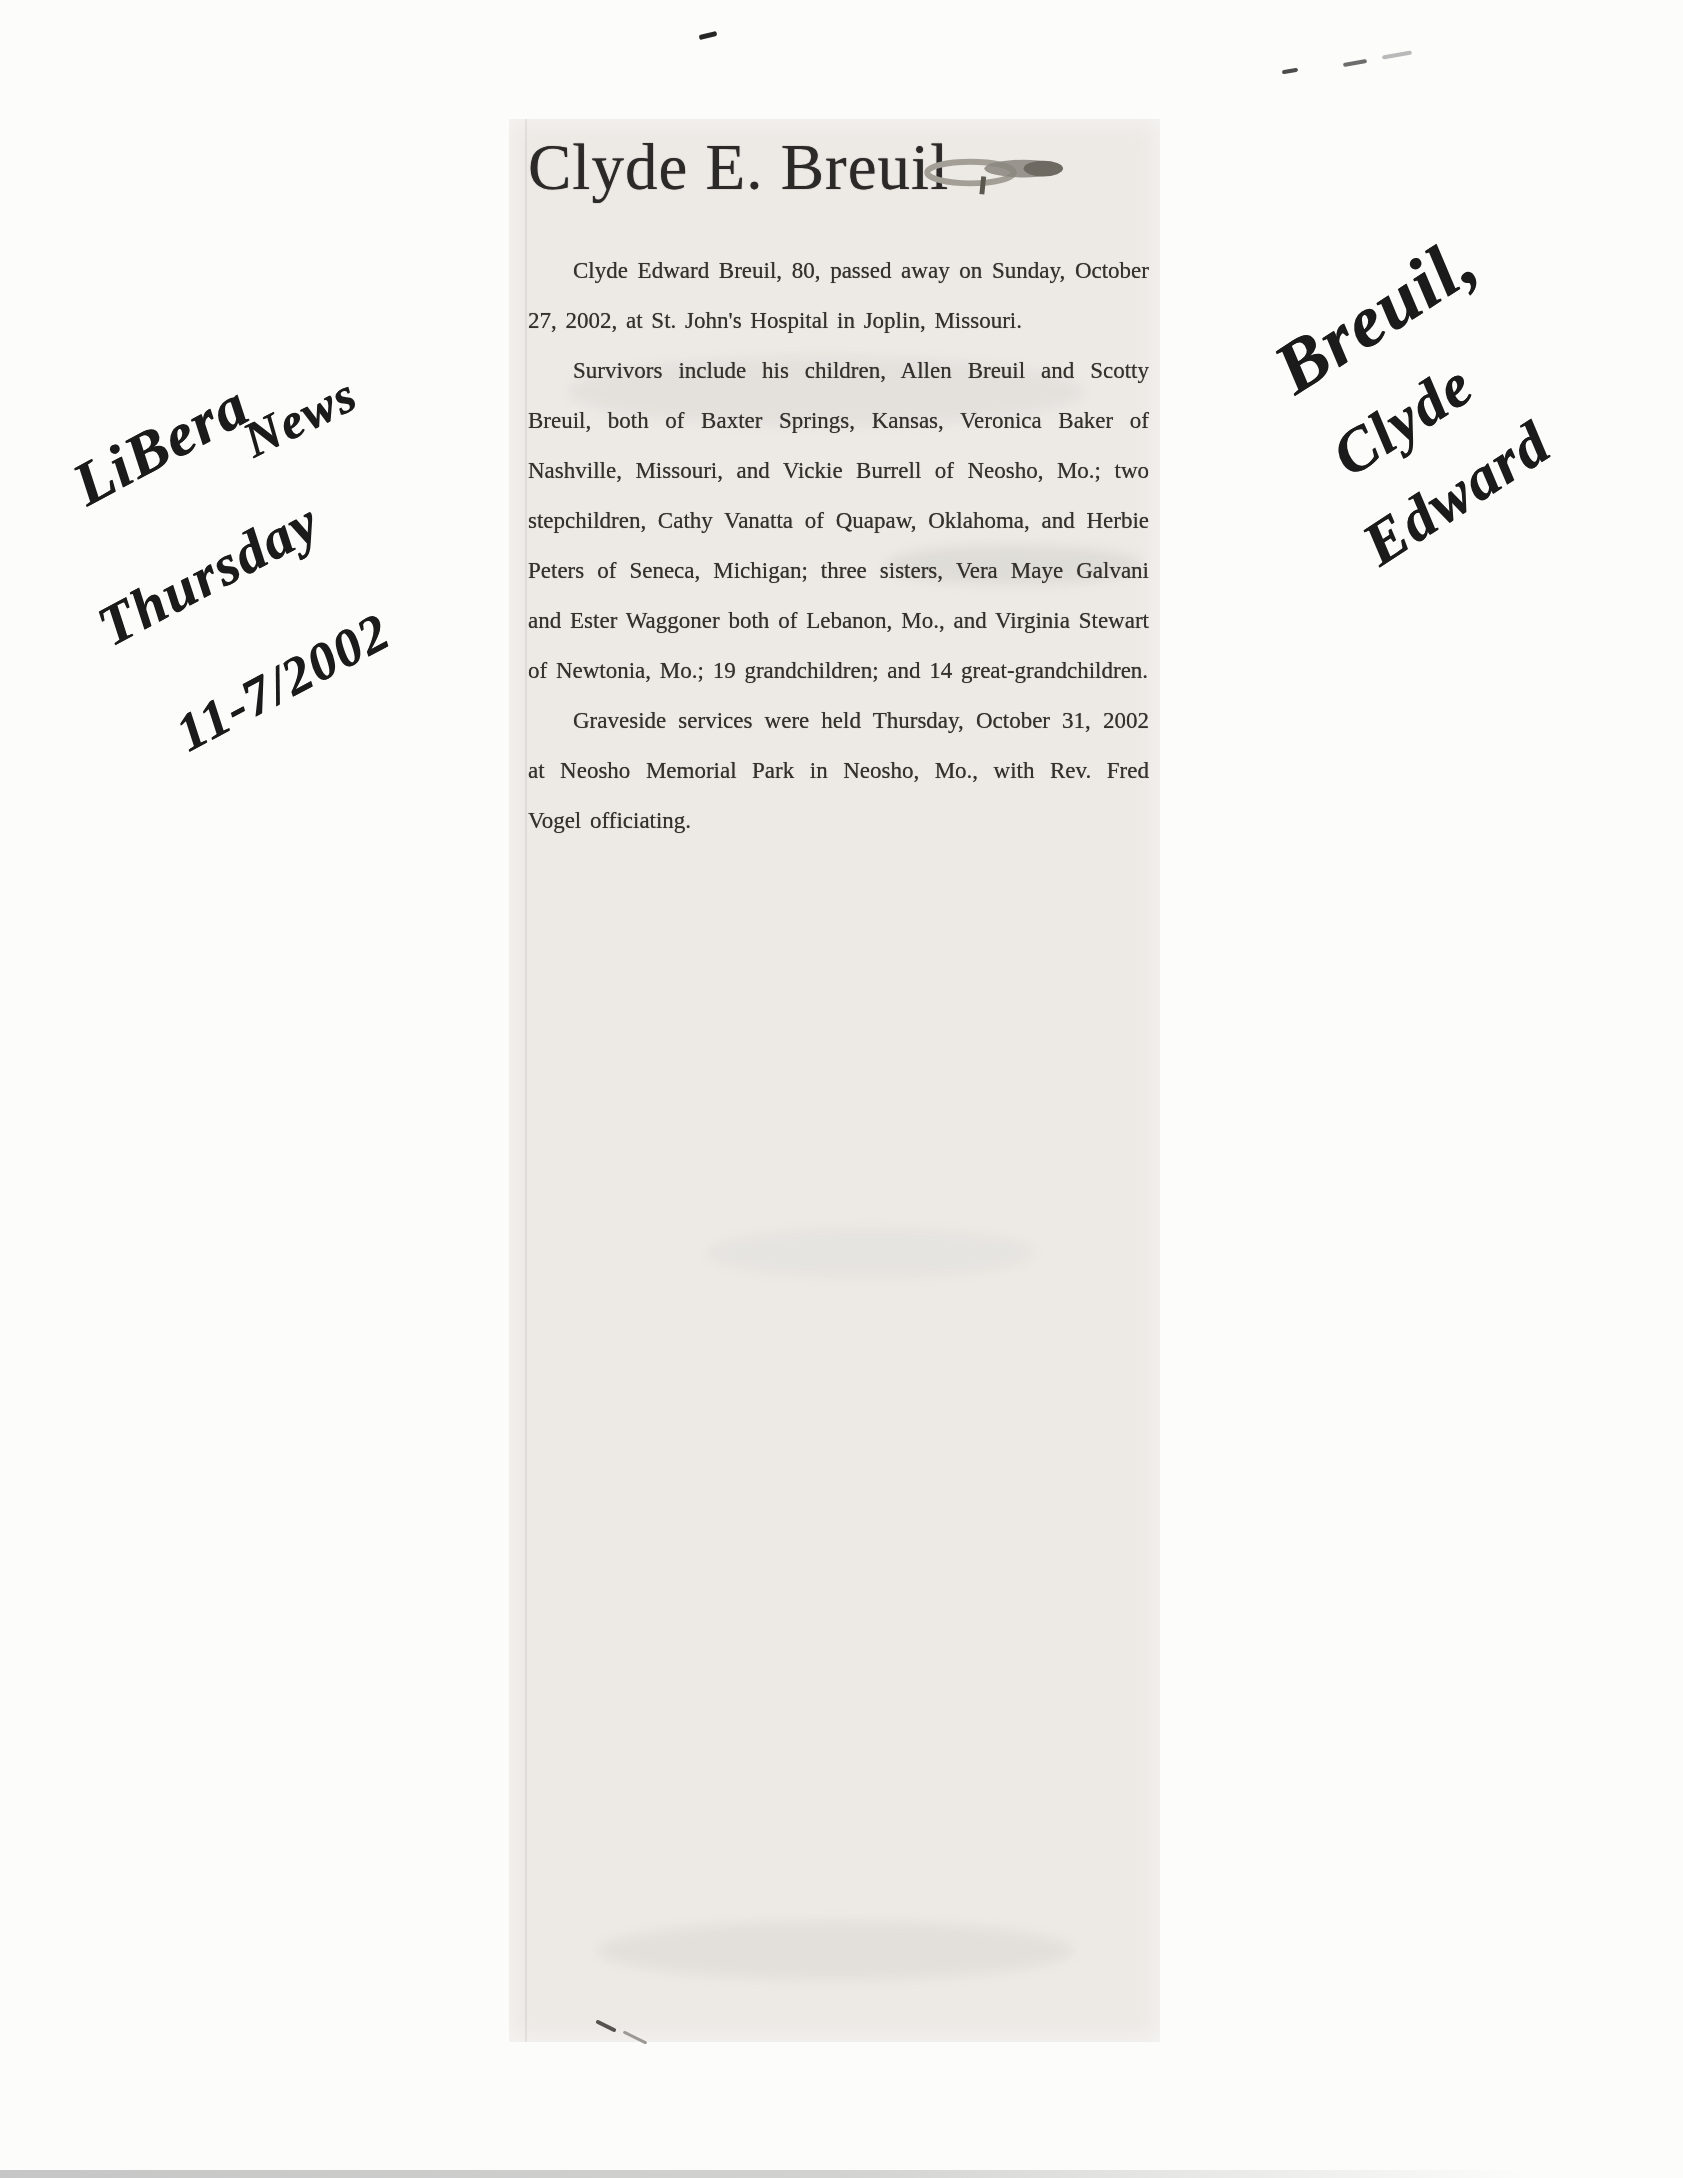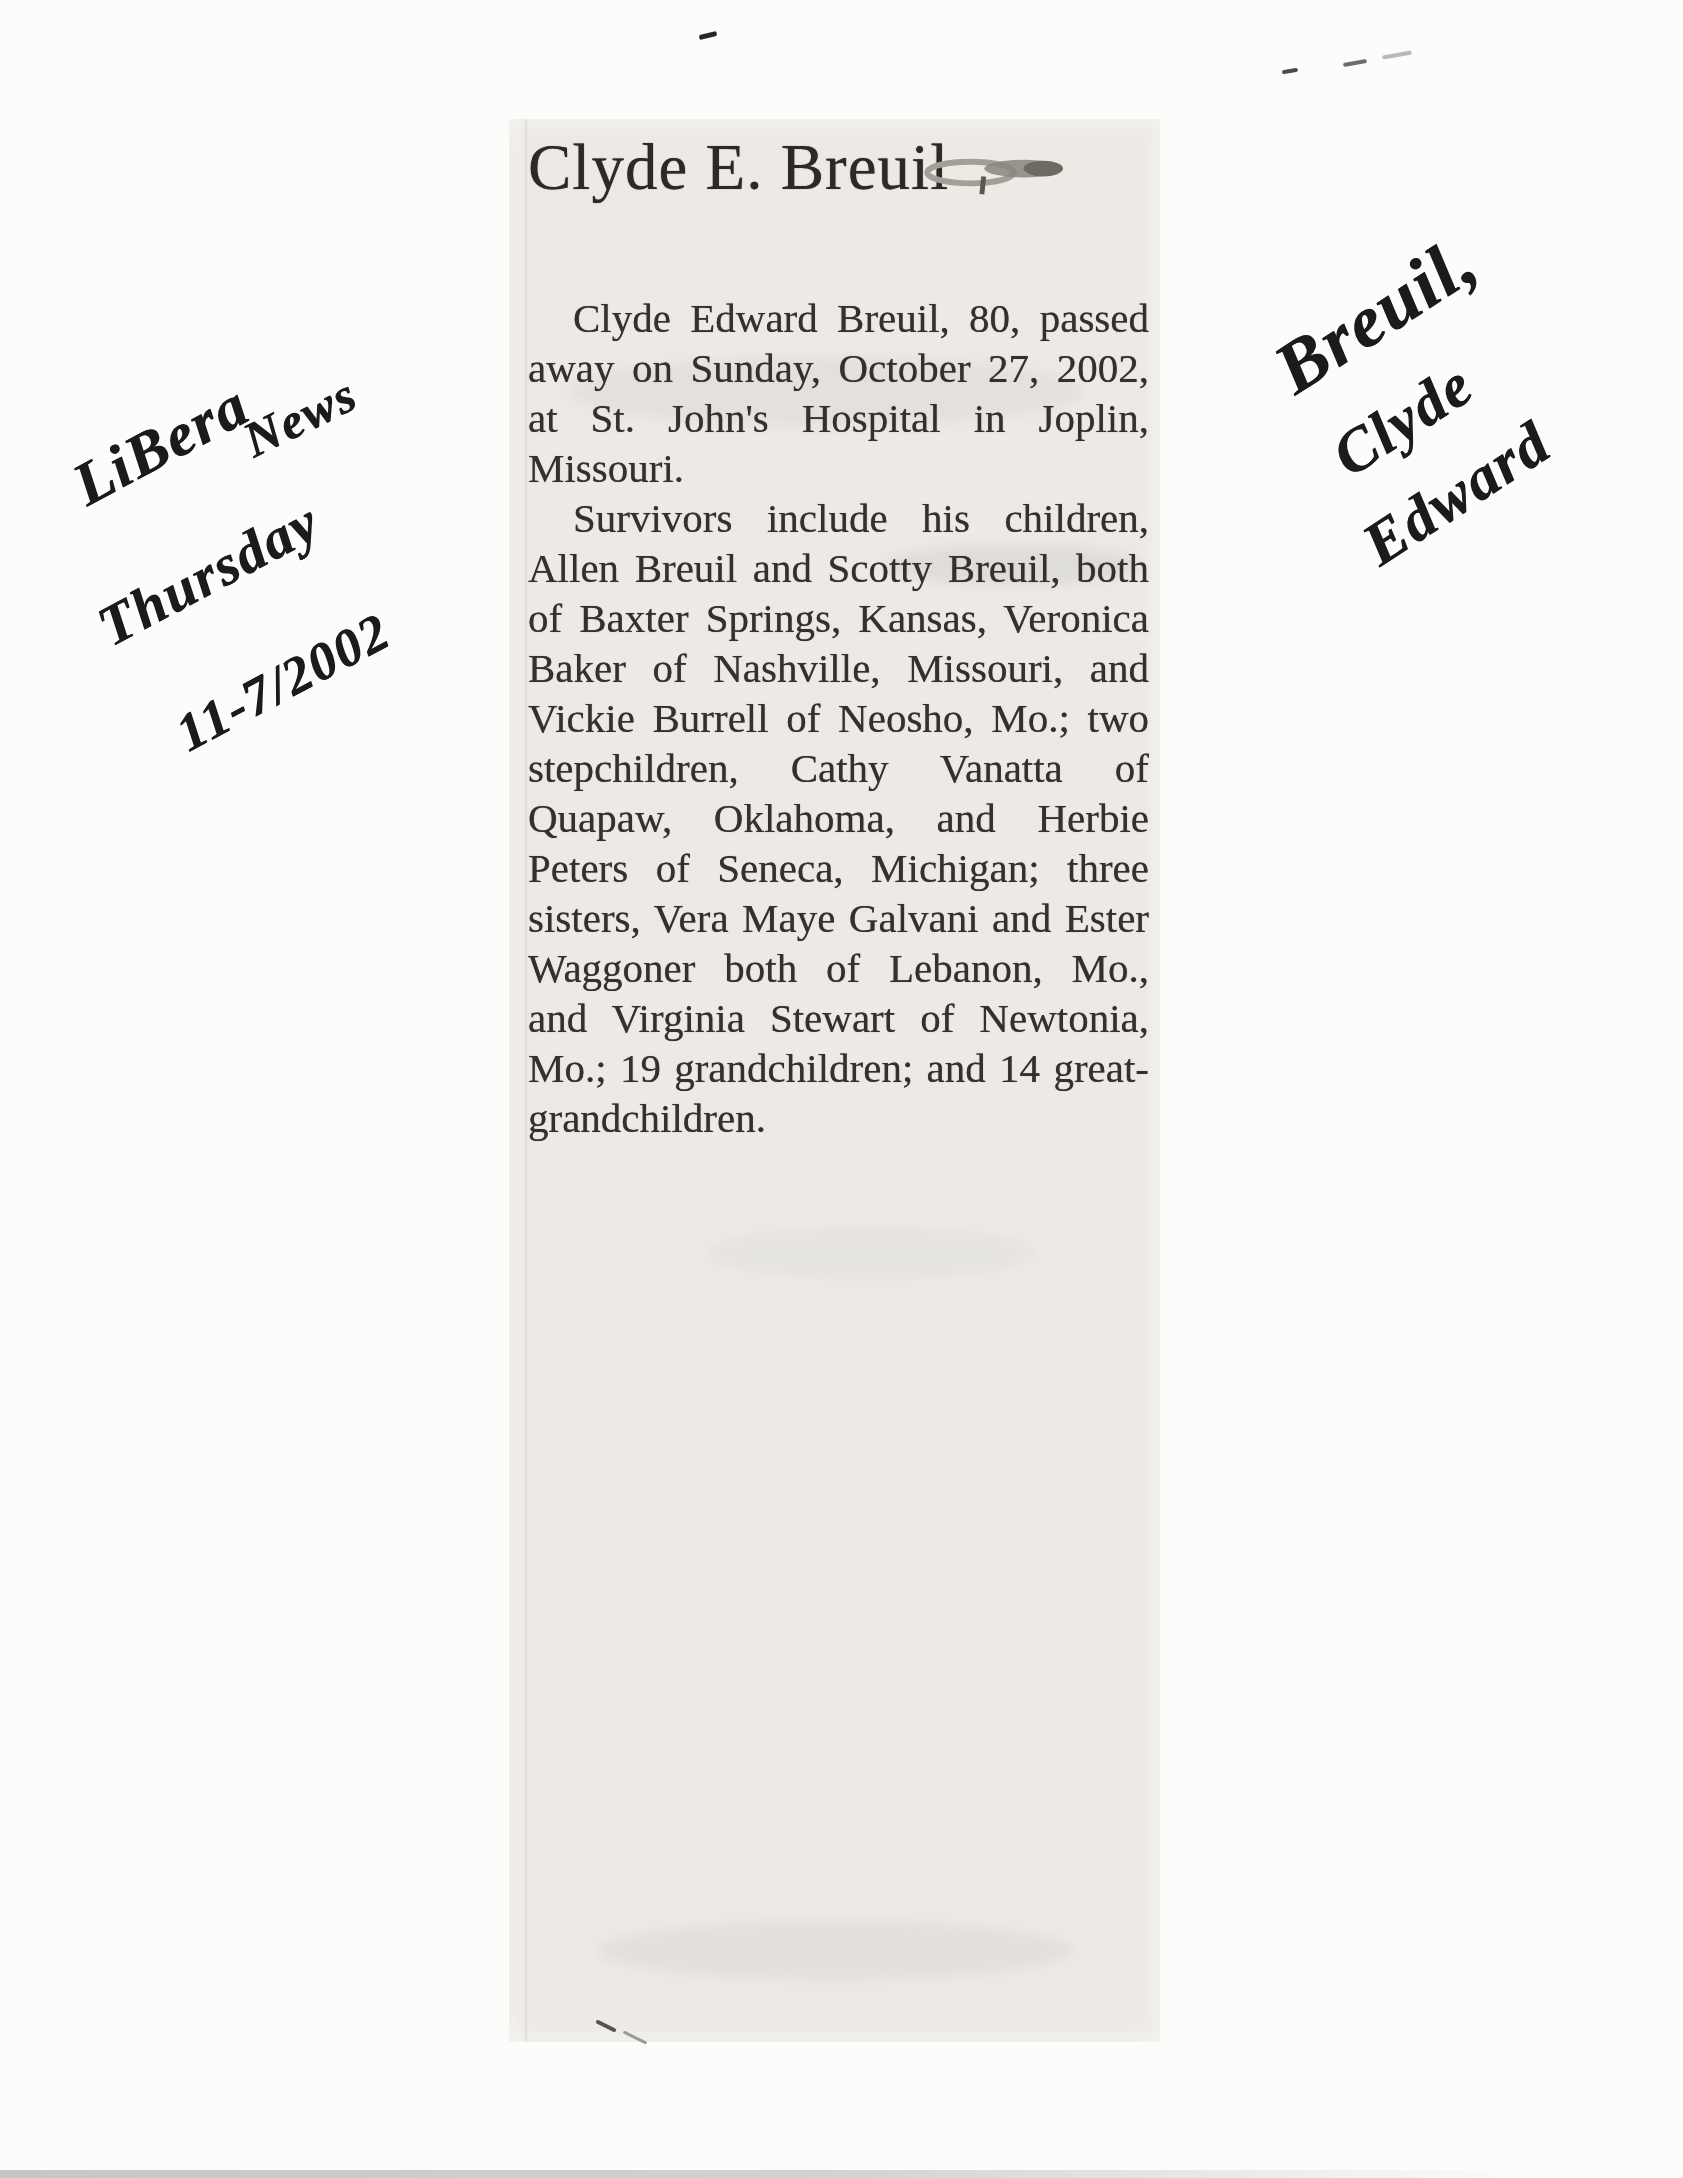--- a/index.html
+++ b/index.html
@@ -22,26 +22,25 @@
   }
   .ghost{position:absolute;border-radius:50%;filter:blur(6px);}
   #headline{
     position:absolute;left:19px;top:14px;width:621px;
     font-size:65px;line-height:69px;letter-spacing:1px;
     color:#2b2a28;white-space:nowrap;
     text-shadow:0 0 1px rgba(43,42,40,.8);
   }
   #body-text{
     position:absolute;left:19px;top:127px;width:621px;
-    font-size:41px;line-height:50px;
+    font-size:23px;line-height:50px;
     color:#34312d;
     text-align:justify;
     word-spacing:3px;
     text-shadow:0 0 0.7px rgba(52,49,45,.75);
-    margin-top:47px;
   }
   #body-text p{margin:0;text-indent:45px;}
   
   .hw{
     position:absolute;
     font-family:"Liberation Serif", serif;
     font-style:italic;font-weight:700;
     color:#1b1b1b;white-space:nowrap;
     transform-origin:left bottom;
     text-shadow:0.8px 0 0 #1b1b1b;
@@ -71,20 +70,21 @@
     <div class="ghost" style="left:59px;top:238px;width:515px;height:69px;background:rgba(120,115,108,.07);"></div>
     <div class="ghost" style="left:376px;top:426px;width:257px;height:40px;background:rgba(110,105,98,.10);"></div>
     <div class="ghost" style="left:89px;top:1802px;width:475px;height:59px;background:rgba(120,115,108,.08);"></div>
     <div class="ghost" style="left:198px;top:1109px;width:327px;height:50px;background:rgba(120,115,108,.05);"></div>
 
     <div id="headline">Clyde E. Breuil</div>
 
     <div id="body-text">
         <p>Clyde Edward Breuil, 80, passed away on Sunday, October 27, 2002, at St. John's Hospital in Joplin, Missouri.</p>
         <p>Survivors include his children, Allen Breuil and Scotty Breuil, both of Baxter Springs, Kansas, Veronica Baker of Nashville, Missouri, and Vickie Burrell of Neosho, Mo.; two stepchildren, Cathy Vanatta of Quapaw, Oklahoma, and Herbie Peters of Seneca, Michigan; three sisters, Vera Maye Galvani and Ester Waggoner both of Lebanon, Mo., and Virginia Stewart of Newtonia, Mo.; 19 grandchildren; and 14 great-grandchildren.</p>
+        <p>Graveside services were held Thursday, October 31, 2002 at Neosho Memorial Park in Neosho, Mo., with Rev. Fred Vogel officiating.</p>
       </div>
   </div>
 
   <svg id="headline-pen-mark" width="158" height="59" viewBox="0 0 160 60">
     <ellipse cx="50" cy="28" rx="44" ry="11" fill="none" stroke="#a39f97" stroke-width="6"></ellipse>
     <ellipse cx="104" cy="24" rx="40" ry="9" fill="#8a867e" opacity="0.85"></ellipse>
     <ellipse cx="124" cy="24" rx="20" ry="8" fill="#6e6a62"></ellipse>
     <rect x="60" y="32" width="5" height="18" fill="#5b5850" transform="rotate(6 62 41)"></rect>
   </svg>
 

